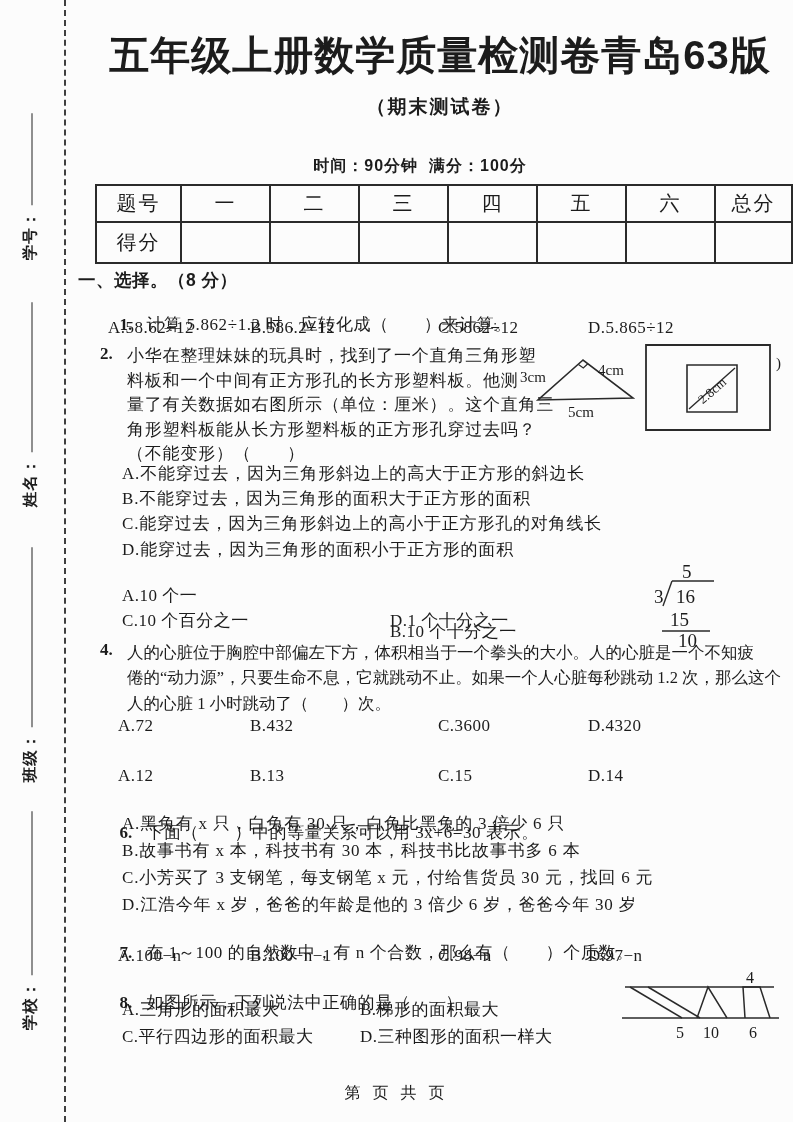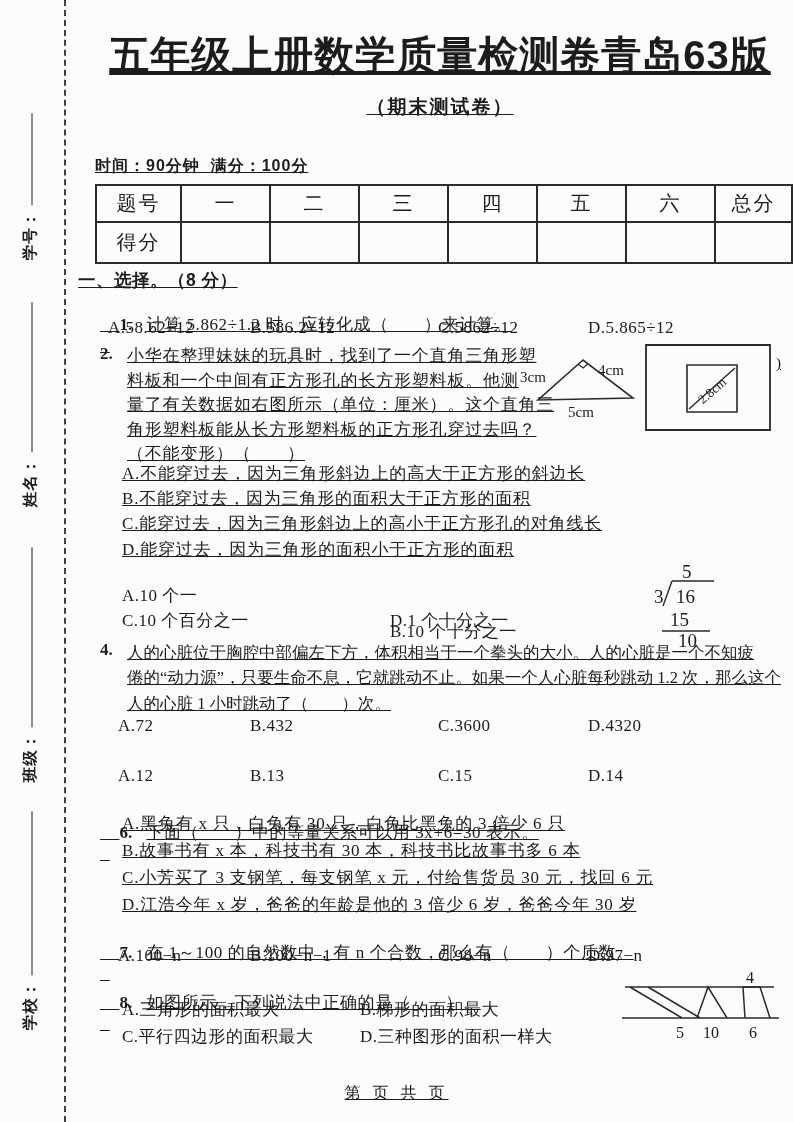--- a/index.html
+++ b/index.html
@@ -2,39 +2,39 @@
 <html><head>
 <meta charset="utf-8">
 <style>
   * { margin:0; padding:0; box-sizing:border-box; }
   html,body { background:#e8e8e8; }
   .page {
     position:relative; width:793px; height:1122px; margin:0 auto;
     background:#fcfcfc; color:#1c1c1c; overflow:hidden;
     font-family:"Liberation Serif", serif;
   }
-  .abs { position:absolute;text-decoration:underline; }
+  .abs { position:absolute; }
   .pre { white-space:pre; }
 
   
   .dashed-rule { position:absolute; left:64px; top:0; height:1122px; border-left:2px dashed #3f3f3f; }
   .side-anchor { position:absolute; left:30px; width:0; height:0; }
   .side-rot {
     position:absolute; transform:translate(-50%,-50%) rotate(-90deg);
     white-space:nowrap; display:flex; align-items:baseline; gap:5px;
     font-size:15.5px; font-weight:700; letter-spacing:1px;
   }
   .side-line { display:inline-block; border-bottom:1.6px solid #222; transform:translateY(-2px); }
 
   
   .page-title { left:90px; top:28px; width:700px; text-align:center;
     font-family:"Liberation Sans", sans-serif; font-weight:700; font-size:40px; letter-spacing:1px; }
   .page-subtitle { left:90px; top:94px; width:700px; text-align:center;
     font-family:"Liberation Sans", sans-serif; font-weight:700; font-size:19px; letter-spacing:2px; }
-  .exam-meta { left:95px; top:156px; width:650px; text-align:left;
+  .exam-meta { left:95px; top:156px; width:650px; text-align:center;
     font-family:"Liberation Sans", sans-serif; font-weight:700; font-size:16px; letter-spacing:1px; }
 
   
   table.score { position:absolute; left:95px; top:184px; width:696px;
     border-collapse:collapse; table-layout:fixed; }
   table.score td { border:2px solid #2b2b2b; text-align:center; vertical-align:middle;
     font-size:20px; letter-spacing:2px; }
   table.score tr.r1 td { height:37px; }
   table.score tr.r2 td { height:41px; }
 

